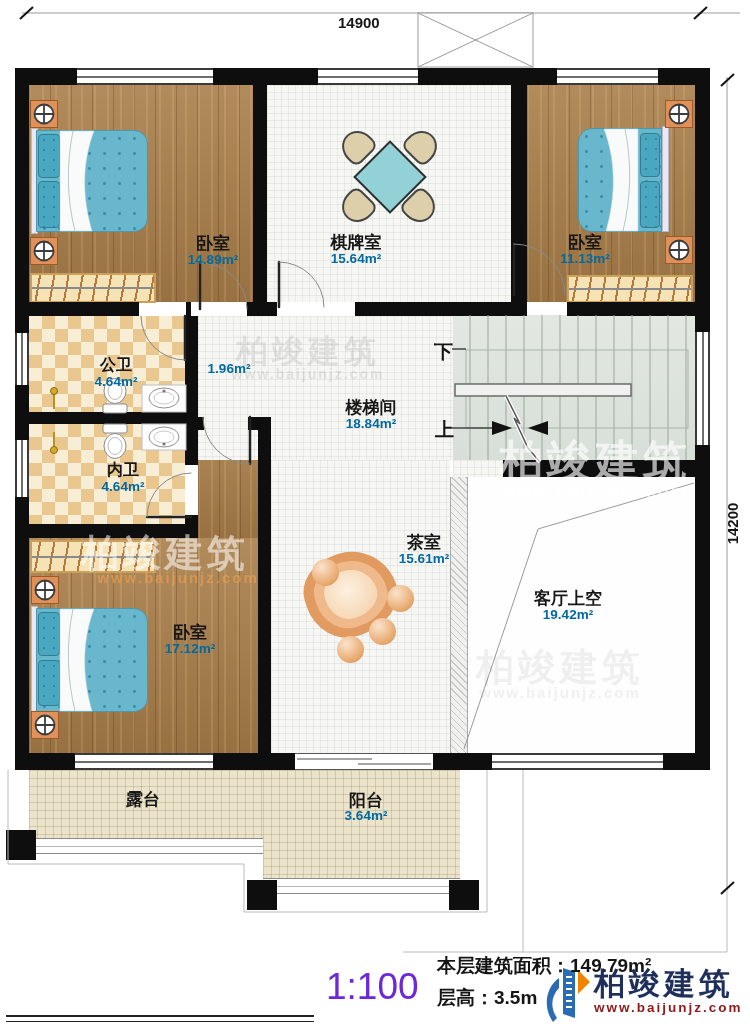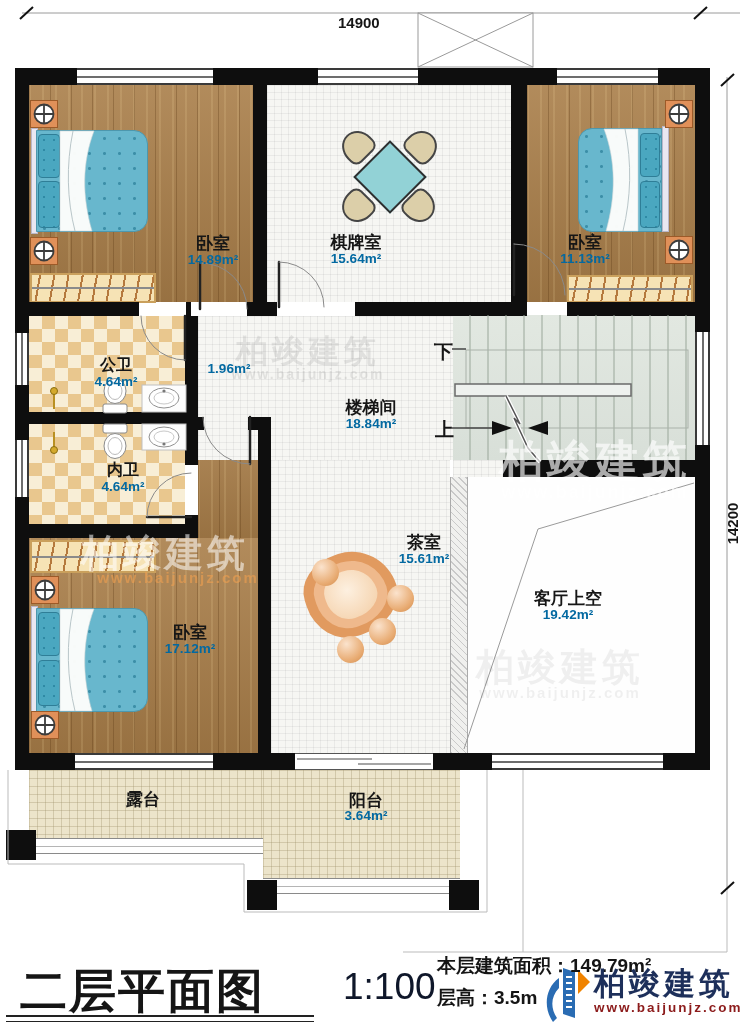--- a/index.html
+++ b/index.html
@@ -45,21 +45,21 @@
         repeating-linear-gradient(100deg,transparent 0 7px,#b5793d 7px 9px,transparent 9px 14px);
         background-size:100% 2px,auto;background-position:center,0 0;background-repeat:no-repeat,repeat;}
   .nstand{position:absolute;background:#e09059;border:1.5px solid #9c5a28;box-sizing:border-box;}
   .chair{position:absolute;width:32px;height:30px;background:#dccfa9;border:2px solid #454545;box-sizing:border-box;
         border-radius:50% 50% 8px 8px / 60% 60% 8px 8px;}
   .stool{position:absolute;width:27px;height:27px;border-radius:50%;
         background:radial-gradient(circle at 35% 30%,#fbe3cd,#e8ab72 65%,#cf8a4e);}
   svg{position:absolute;left:0;top:0;z-index:25;}
   .footer-title{position:absolute;left:20px;top:960px;font-size:47px;font-weight:600;color:#151515;letter-spacing:2px;z-index:40;}
   .footer-underline{position:absolute;left:6px;top:1015px;width:308px;height:4px;border-top:2.5px solid #222;border-bottom:1.5px solid #222;z-index:40;}
-  .footer-scale{position:absolute;left:343px;top:966px;font-size:37px;font-weight:500;color:#0f172a;z-index:40;}
+  .footer-scale{position:absolute;left:326px;top:966px;font-size:37px;font-weight:500;color:#6d28d9;z-index:40;}
   .fstat{position:absolute;left:437px;font-size:19px;font-weight:600;color:#151515;white-space:nowrap;z-index:40;}
   .brandname{position:absolute;left:594px;top:963px;font-size:31px;font-weight:bold;color:#1d2f5a;letter-spacing:4px;z-index:40;}
   .brandurl{position:absolute;left:594px;top:1000px;font-size:13.5px;font-weight:bold;color:#8c1b1b;letter-spacing:2px;z-index:40;}
 </style>
 </head>
 <body>
 
 <div id="stage">
 
   <div class="wood" style="left:29px;top:85px;width:224px;height:217px"></div>
@@ -306,21 +306,20 @@
   <div class="rarea" style="left:568px;top:607px">19.42m²</div>
   <div class="rname" style="left:143px;top:788px">露台</div>
   <div class="rname" style="left:366px;top:789px">阳台</div>
   <div class="rarea" style="left:366px;top:808px">3.64m²</div>
   <div class="updown" style="left:434px;top:339px">下</div>
   <div class="updown" style="left:435px;top:417px">上</div>
 
   <div class="dimtxt" style="left:338px;top:14px">14900</div>
   <div class="dimtxt" style="left:712px;top:515px;transform:rotate(-90deg);transform-origin:center">14200</div>
 
-  <div class="footer-title">二层平面图</div>
   <div class="footer-underline"></div>
   <div class="footer-scale">1:100</div>
   <div class="fstat" style="top:953px">
     <span>本层建筑面积：</span><span>149.79m²</span>
   </div>
   <div class="fstat" style="top:985px">
     <span>层高：</span><span>3.5m</span>
   </div>
   <svg width="52" height="66" style="left:541px;top:960px" viewBox="0 0 52 66">
     <path d="M12,62 C2,48 4,28 18,18 L18,28 C10,36 9,48 16,58 Z" fill="#2a6cb3"></path>

